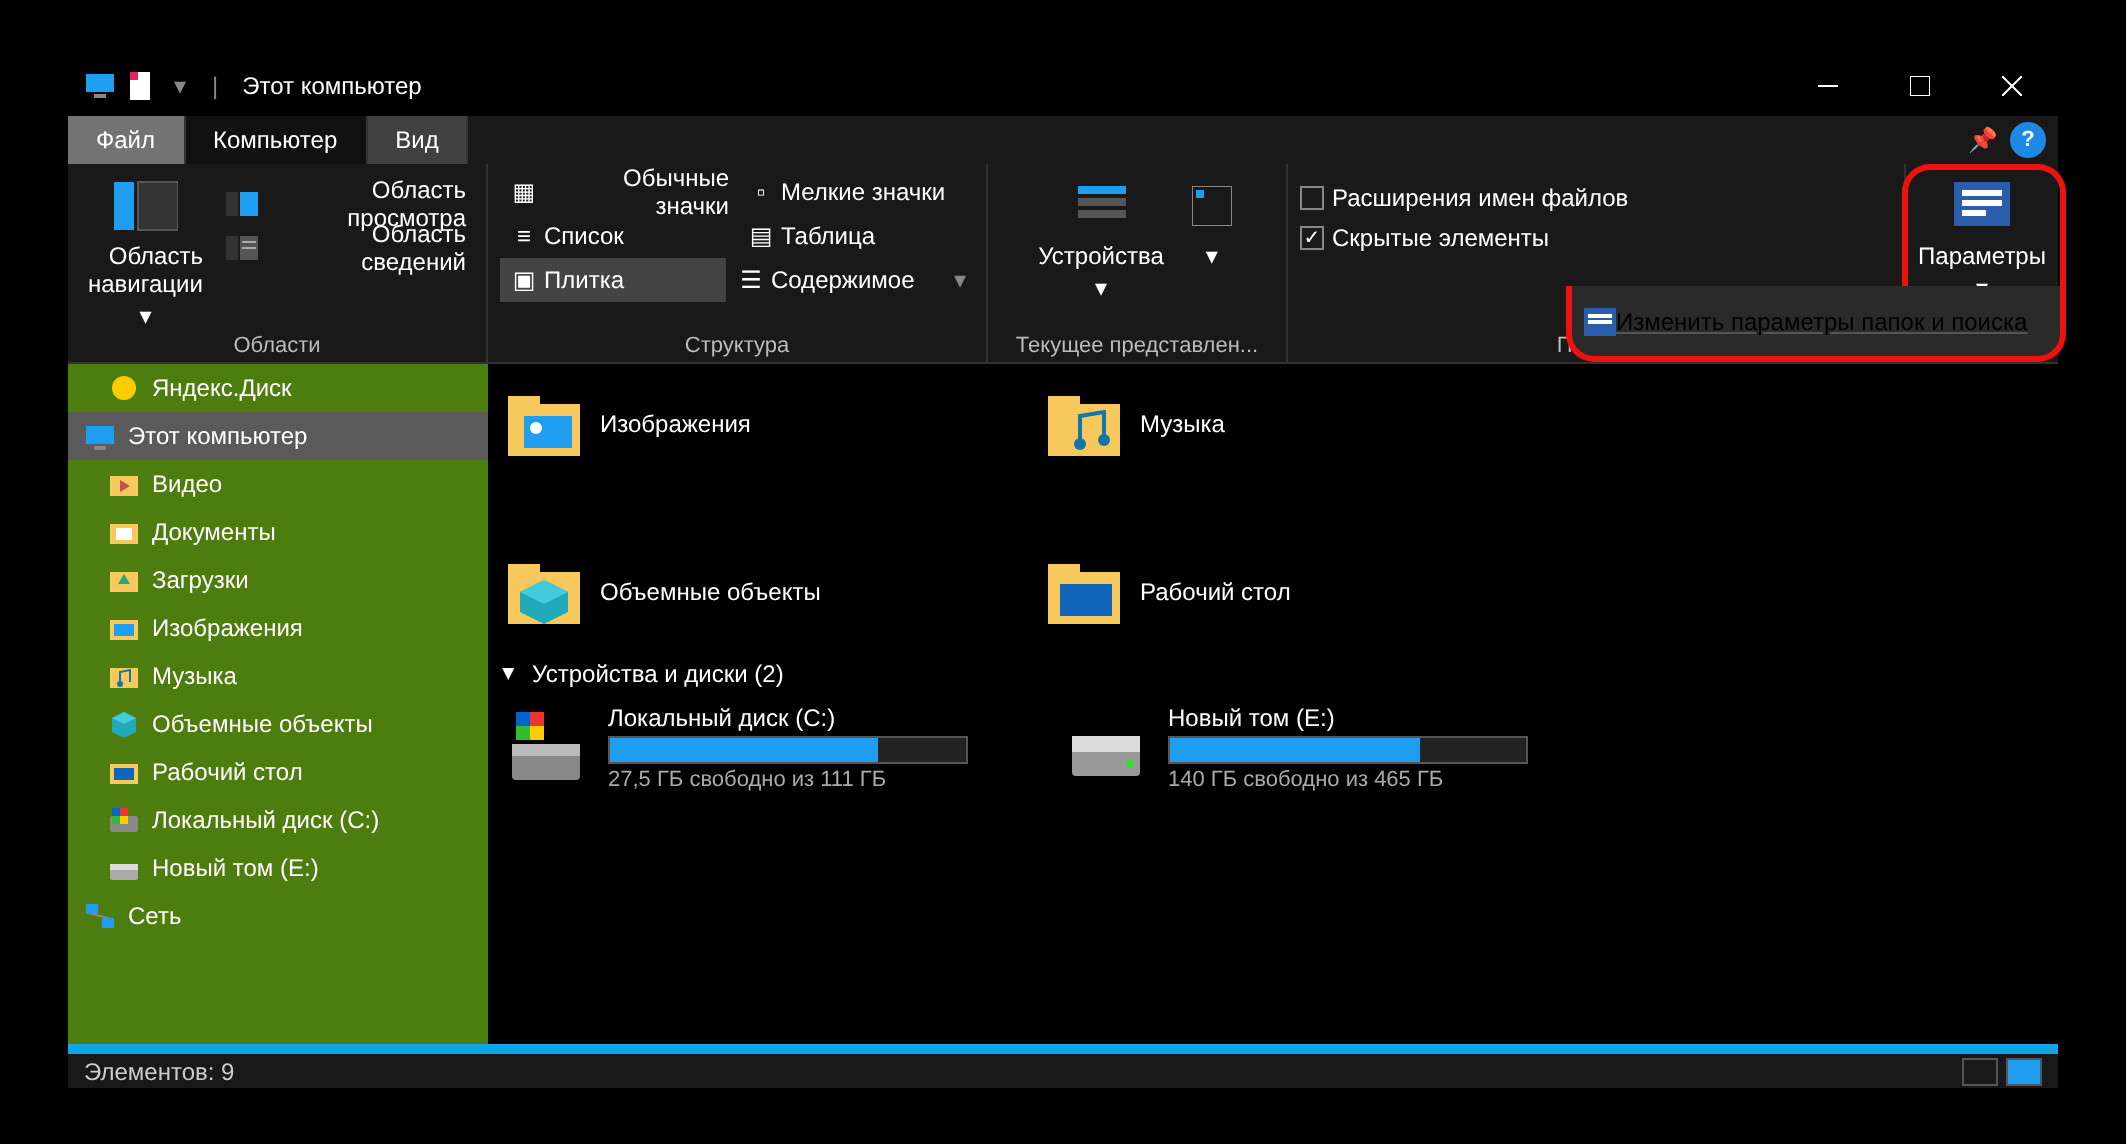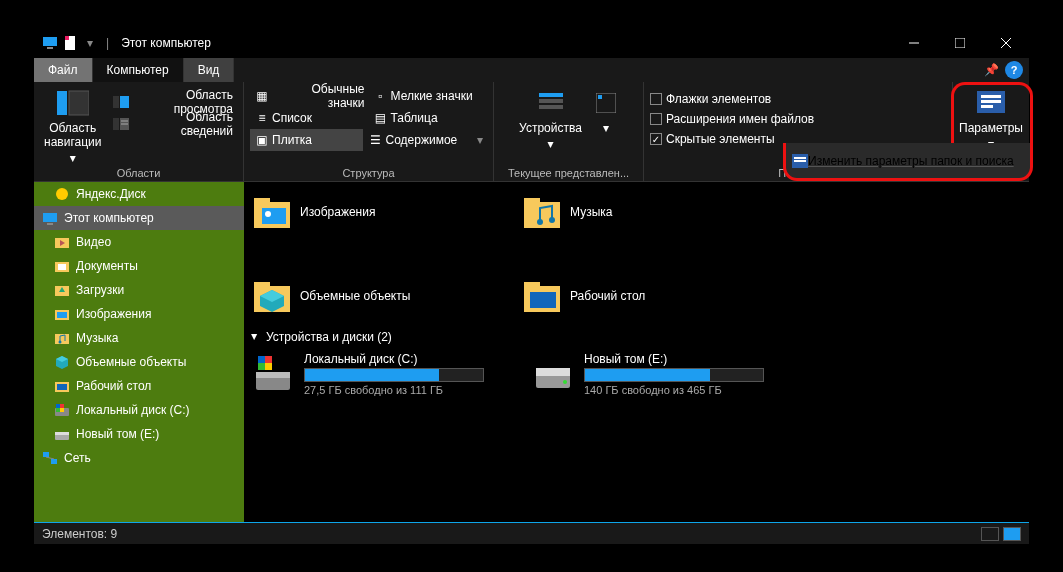--- a/index.html
+++ b/index.html
@@ -41,21 +41,21 @@
 .row { display: flex; gap: 40px; flex-wrap: wrap; }
 .tile { display: flex; align-items: center; gap: 8px; width: 230px; height: 44px; }
 .tile .ico { width: 40px; height: 40px; display:flex; align-items:center; justify-content:center; }
 .group-hdr { display: flex; align-items: center; gap: 8px; margin: 12px 0 8px; color: #fff; }
 .chev { transform: rotate(90deg); display:inline-block; }
 .drive { display: flex; gap: 10px; width: 240px; }
 .drive .dico { width: 42px; height: 42px; display:flex; align-items:center; justify-content:center; }
 .drive .dbody { flex: 1; }
 .bar { width: 180px; height: 14px; border: 1px solid #555; background: #222; margin: 2px 0; }
 .bar .fill { height: 100%; background: #1e9df1; }
-.status { position: absolute; left: 34px; right: 34px; bottom: 28px; height: 22px; background: #191919; color: #ccc; display: flex; align-items: center; padding: 0 8px; border-top: 1px solid #0ea5e9; }
+.status { position: absolute; left: 34px; right: 34px; bottom: 28px; height: 22px; background: #191919; color: #ccc; display: flex; align-items: center; padding: 0 8px; border-top: 5px solid #0ea5e9; }
 .status .sright { position:absolute; right: 8px; display:flex; gap:4px; }
 .mini { width:18px; height:14px; border:1px solid #555; }
 .mini.active { background:#1e9df1; }
 svg { pointer-events: none; }
 </style>
 </head>
 <body>
 
 <div class="window">
 
@@ -111,21 +111,21 @@
 
     <div class="group" style="width:210px">
       <div class="group-body">
         <div class="vbtn">
           <span class="glyph">
               <svg width="32" height="32">
                 <rect x="0" y="4" width="10" height="24" fill="#1e9df1"></rect>
                 <rect x="12" y="4" width="20" height="24" fill="#333" stroke="#555"></rect>
               </svg>
             </span>
-          <span style="text-align:center;white-space:pre">Область
+          <span style="text-align:right;white-space:pre">Область
 навигации</span>
           <span>▾</span>
         </div>
         <div class="sm-list" style="margin-top:6px">
           <div class="sm-item">
               <span class="sm-ico">
                 <svg width="16" height="12">
                   <rect width="6" height="12" fill="#333"></rect>
                   <rect x="7" width="9" height="12" fill="#1e9df1"></rect>
                 </svg>
@@ -207,24 +207,20 @@
             </span>
           <span>▾</span>
         </div>
       </div>
       <div class="group-label">Текущее представлен...</div>
     </div>
 
     <div class="group" style="flex:1">
       <div class="group-body" style="width:100%">
         <div class="sm-list" style="margin-top:4px">
-          <div class="cbx">
-              <span class="box"></span>
-              <span>Флажки элементов</span>
-            </div>
           <div class="cbx">
               <span class="box"></span>
               <span>Расширения имен файлов</span>
             </div>
           <div class="cbx">
               <span class="box checked"></span>
               <span>Скрытые элементы</span>
             </div>
         </div>
       </div>

